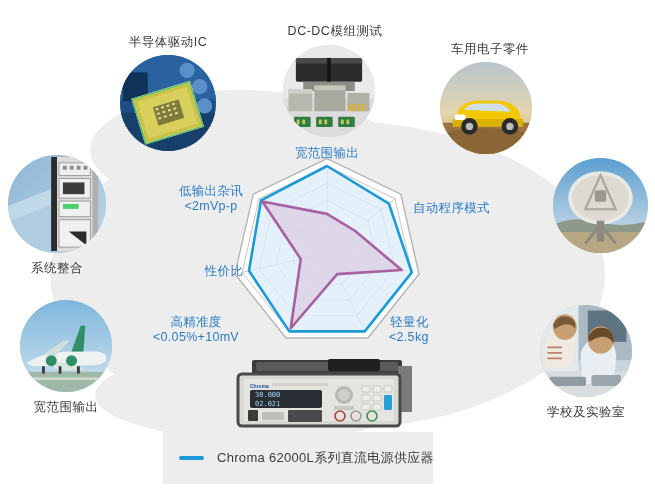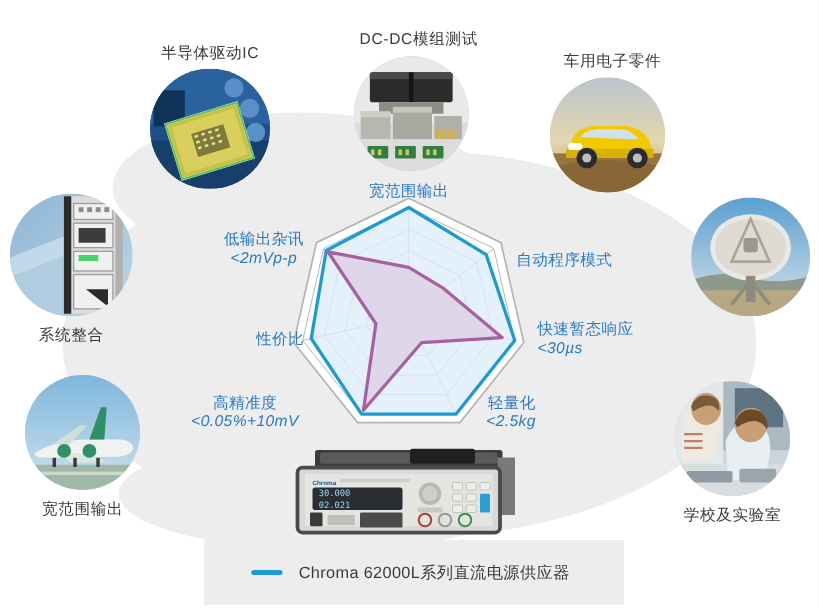--- a/index.html
+++ b/index.html
@@ -43,31 +43,31 @@
   
   .radar-label{
     position:absolute;
     color:#2b7bc4;
     font-size:12.5px;
     line-height:15px;
     text-align:center;
     white-space:nowrap;
     letter-spacing:.3px;
   }
-  .radar-label .sub{display:block;font-size:12.5px;font-style:italic;}
+  .radar-label .sub{display:block;font-size:12.5px;}
 
   
   #legend{
     position:absolute;
     left:163px;top:432px;
-    width:336px;height:52px;
+    width:270px;height:52px;
     background:#ededed;
     display:flex;flex-direction:column;
     justify-content:center;
-    padding-left:38px;
+    padding-left:16px;
     box-sizing:border-box;
   }
   .legend-row{display:flex;align-items:center;height:21px;}
   .swatch{width:25px;height:4px;border-radius:2px;margin-right:13px;flex:0 0 auto;}
   .legend-text{color:#3a3a3a;font-size:13px;white-space:nowrap;letter-spacing:.3px;}
 
   
   #device{position:absolute;left:228px;top:358px;width:196px;height:78px;}
 </style>
 </head>
@@ -302,24 +302,20 @@
   </svg>
 
   <div class="radar-label" style="left:327px;top:146px;transform:translateX(-50%);">
     <span>宽范围输出</span>
   </div>
 
   <div class="radar-label" style="left:413px;top:201px;">
     <span>自动程序模式</span>
   </div>
 
-  <div class="radar-label" style="left:430px;top:256px;text-align:left;">
-    <span>快速暂态响应</span>
-    <span class="sub">&lt;30µs</span>
-  </div>
 
   <div class="radar-label" style="left:389px;top:315px;text-align:right;">
     <span>轻量化</span>
     <span class="sub">&lt;2.5kg</span>
   </div>
 
   <div class="radar-label" style="left:196px;top:315px;transform:translateX(-50%);">
     <span>高精准度</span>
     <span class="sub">&lt;0.05%+10mV</span>
   </div>

